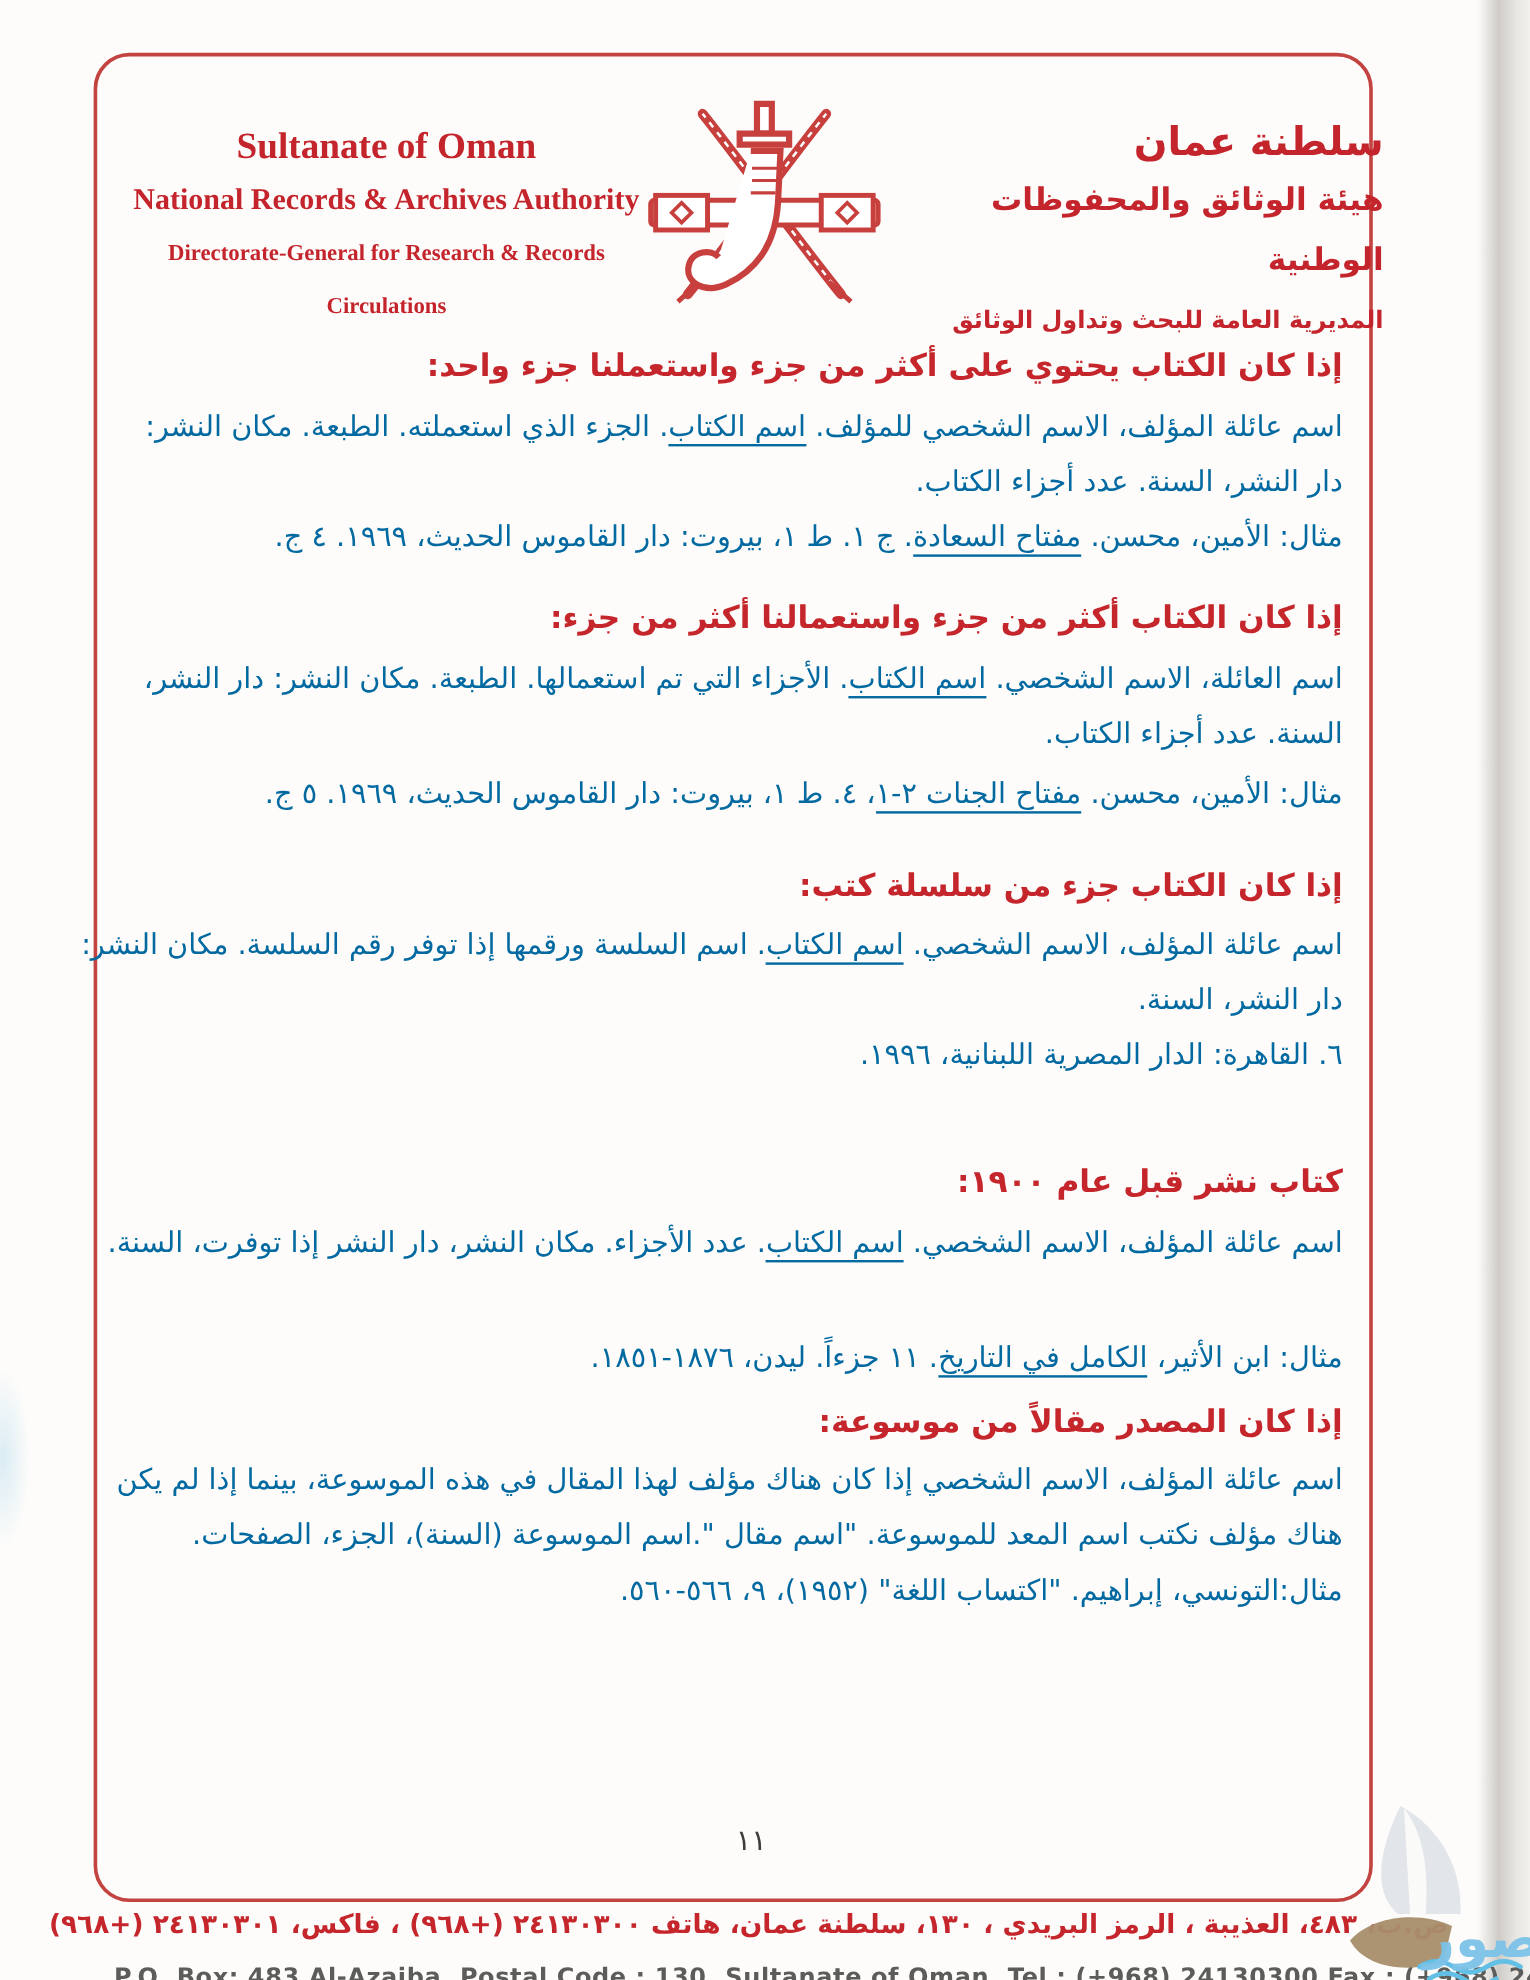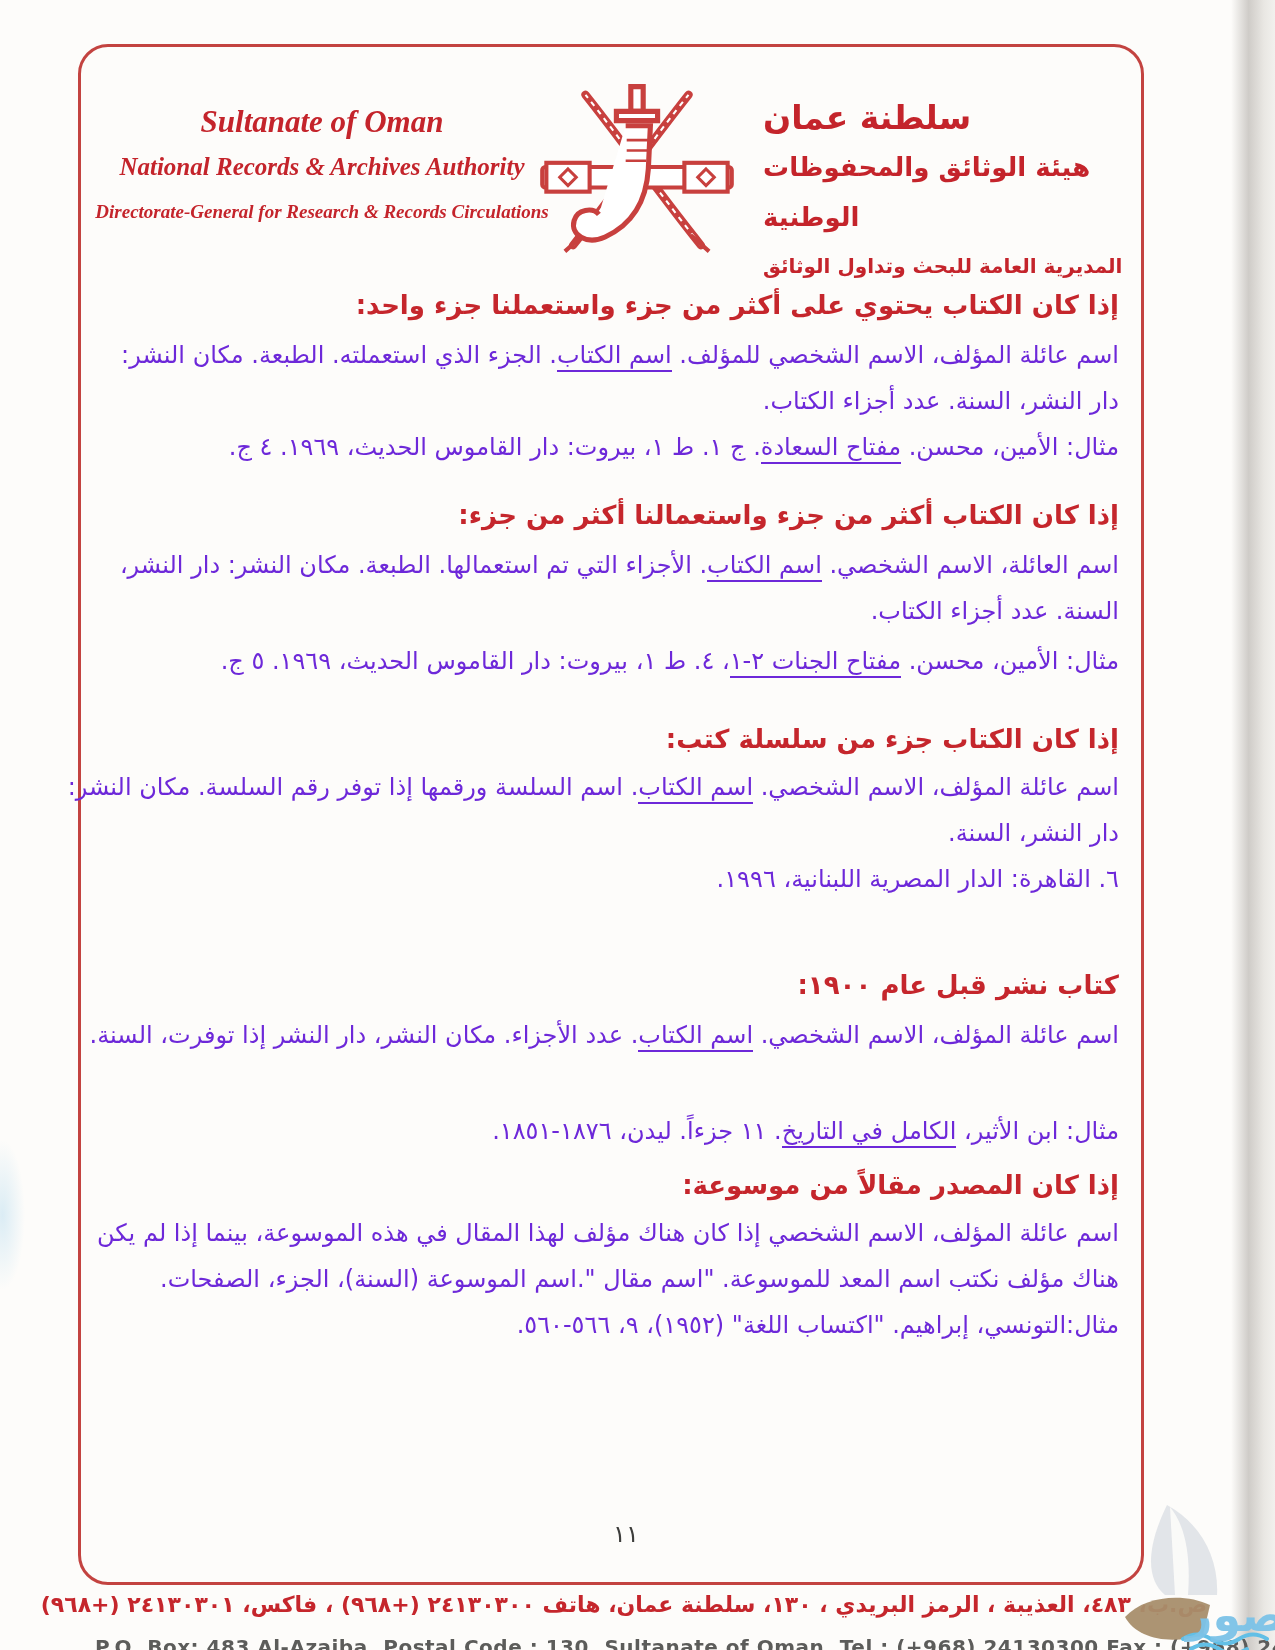--- a/index.html
+++ b/index.html
@@ -11,40 +11,40 @@
     position:absolute;top:0;right:0;width:44px;height:1650px;
     background:linear-gradient(to right,#fdfcfa 0%,#cfccc8 40%,#e9e7e3 75%,#f2f1ee 100%);
   }
   .doc-border{
     position:absolute;left:78px;top:44px;width:1060px;height:1535px;
     border:3px solid #c34340;border-radius:30px;background:transparent;
   }
   
   .hdr-en{
     position:absolute;left:92px;top:100px;width:460px;text-align:center;
-    color:#c4242b;font-family:"Liberation Serif",serif;font-style:italic;font-weight:bold;
+    color:#c4242b;font-family:"Liberation Serif",serif;font-weight:bold;
   }
   .hdr-en .l1{font-size:31px;line-height:44px;}
   .hdr-en .l2{font-size:25px;line-height:46px;}
   .hdr-en .l3{font-size:19px;line-height:44px;}
   .hdr-ar{
-    position:absolute;right:122px;top:94px;width:390px;text-align:left;direction:rtl;
+    position:absolute;right:122px;top:94px;width:390px;text-align:right;direction:rtl;
     color:#c4242b;font-weight:bold;
   }
   .hdr-ar .l1{font-size:33px;line-height:48px;}
   .hdr-ar .l2{font-size:26px;line-height:50px;}
   .hdr-ar .l3{font-size:20px;line-height:48px;}
   .emblem{position:absolute;left:534px;top:80px;}
   
   .sec{position:absolute;right:156px;width:974px;direction:rtl;}
   .sec-h{
     color:#c5262c;font-weight:bold;font-size:26px;line-height:34px;
     text-align:right;white-space:nowrap;
   }
-  .tblock{color:#6d28d9;font-size:24px;}
+  .tblock{color:#0369a1;font-size:24px;}
   .tblock .tline{white-space:nowrap;text-align:right;line-height:46px;}
   .us{border-bottom:2px solid currentColor;padding-bottom:1px;}
   
   .pageno{position:absolute;left:596px;top:1520px;width:60px;text-align:center;
     color:#3d3d3b;font-size:24px;}
   .foot-ar{position:absolute;right:68px;top:1592px;width:1140px;direction:rtl;text-align:right;
     color:#c5262c;font-weight:bold;font-size:22px;white-space:nowrap;}
   .foot-en{position:absolute;left:95px;top:1635px;width:1120px;
     color:#5c5c5a;font-size:20px;font-weight:bold;letter-spacing:.5px;white-space:nowrap;}
   

